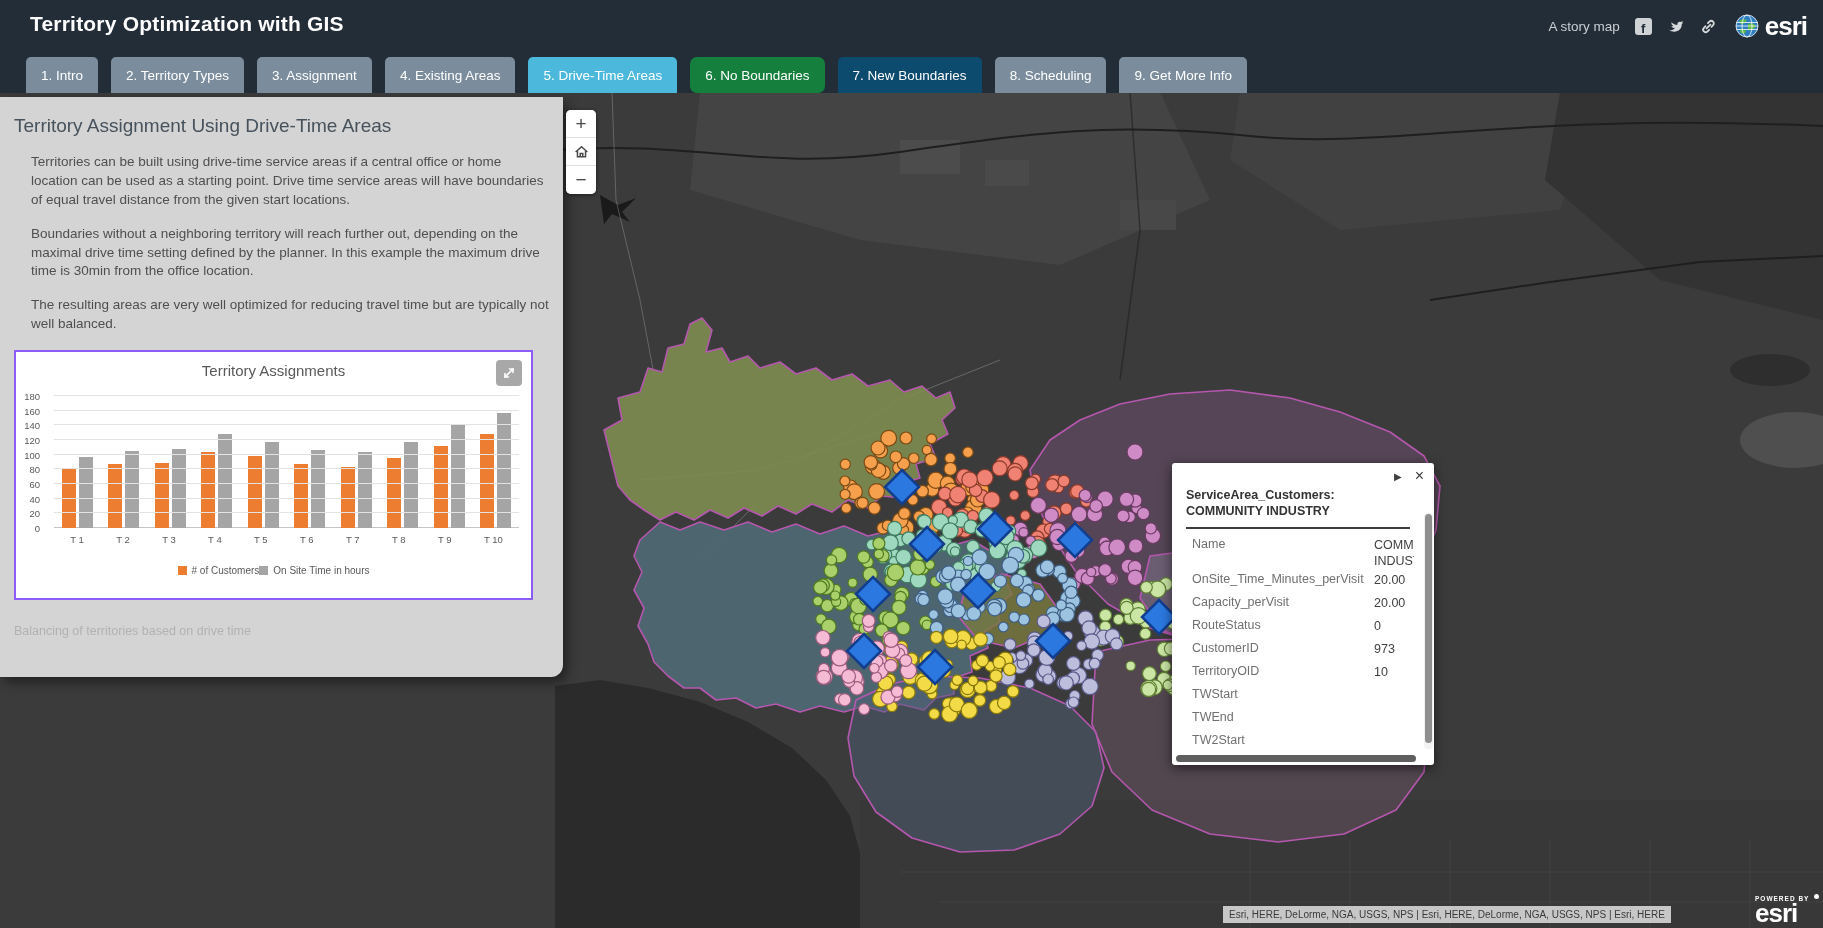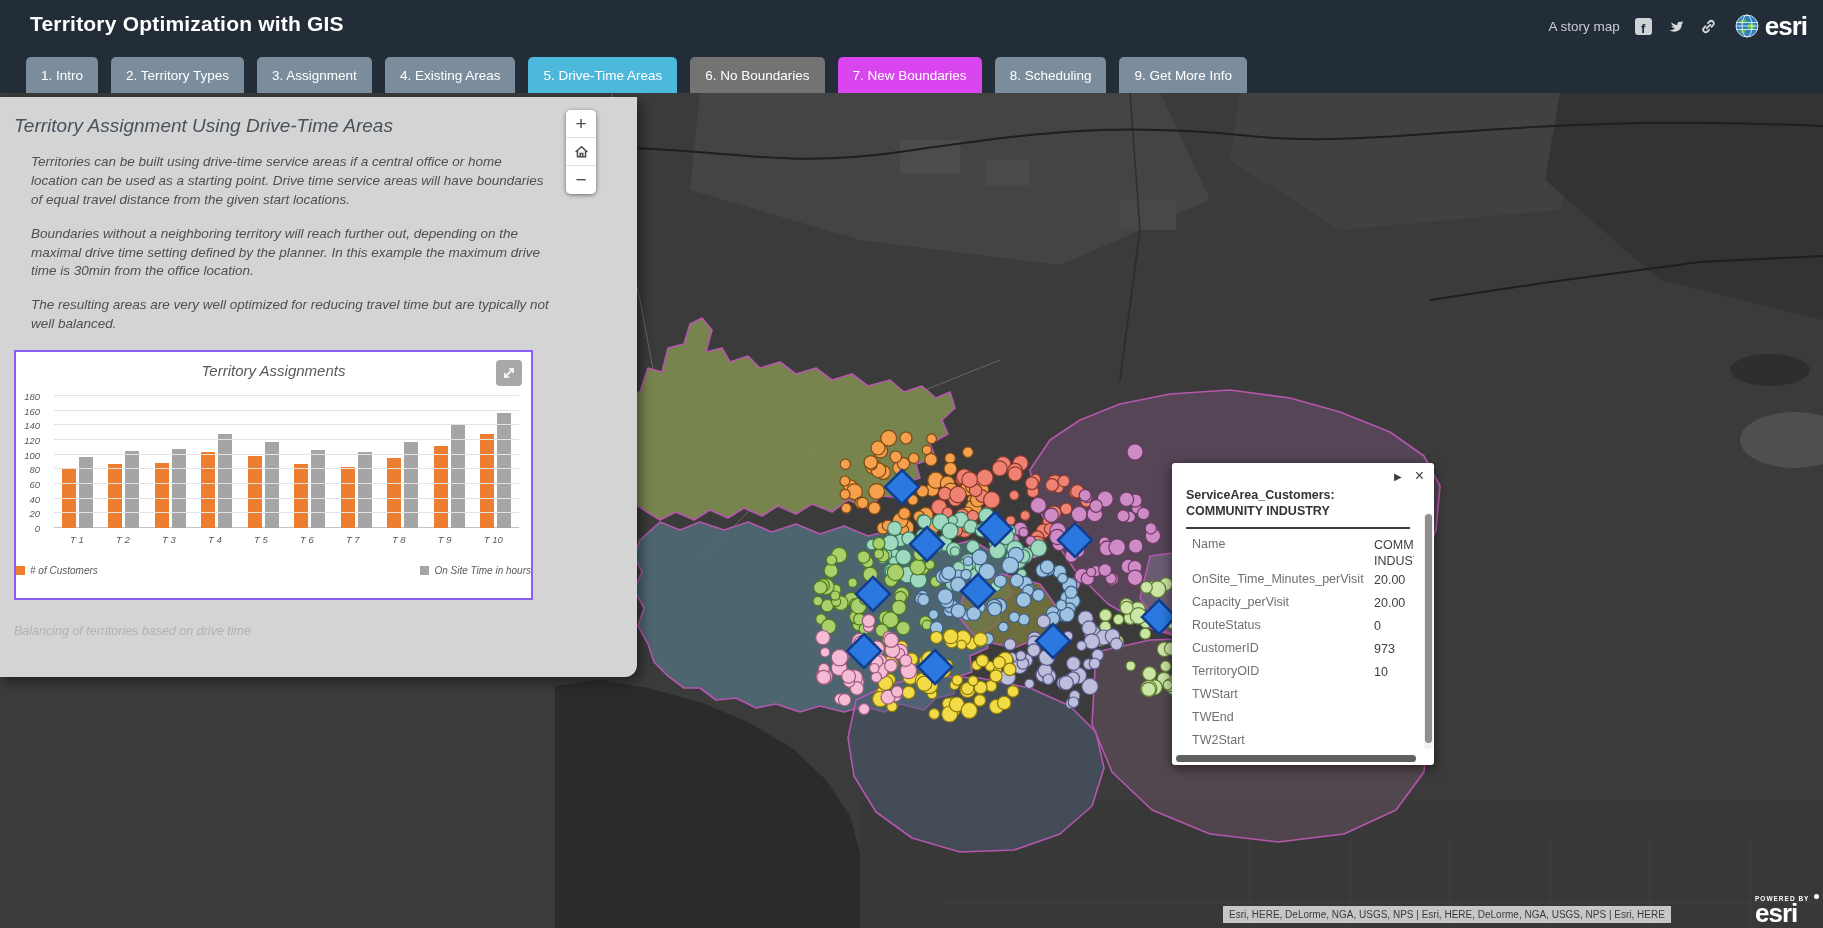--- a/index.html
+++ b/index.html
@@ -18,41 +18,41 @@
   .esri-brand{display:flex;align-items:center;gap:4px;}
   .esri-word{color:#fff;font-size:26px;font-weight:bold;letter-spacing:-1px;line-height:1;}
 
   
   .tabs{position:absolute;left:26px;top:57px;display:flex;gap:13px;z-index:11;}
   .tab{height:36px;padding:0 15px;border-radius:5px 5px 0 0;background:#7b8d9d;color:#fff;
        font-size:13.5px;display:flex;align-items:center;cursor:pointer;white-space:nowrap;}
   .tab.active{background:#4cb8dc;}
 
   
-  .panel{position:absolute;left:0;top:97px;width:637px;height:580px;background:#d4d4d4;
-         border-radius:0 0 12px 0;box-shadow:4px 5px 12px rgba(0,0,0,.45);padding:14px 14px 0 14px;z-index:5;font-style:italic;}
+  .panel{position:absolute;left:0;top:97px;width:563px;height:580px;background:#d4d4d4;
+         border-radius:0 0 12px 0;box-shadow:4px 5px 12px rgba(0,0,0,.45);padding:14px 14px 0 14px;z-index:5;}
   .panel h2{margin:4px 0 16px 0;font-size:19px;font-weight:normal;color:#47525c;}
   .panel p{margin:0 0 15px 17px;font-size:13.5px;line-height:1.4;color:#4f4f4f;width:518px;}
 
   
   .chart-card{position:relative;width:519px;height:250px;background:#fff;border:2px solid #8b5cf6;margin-top:16px;}
   .chart-title{text-align:center;color:#595959;font-size:15px;padding-top:10px;}
   .expand-btn{position:absolute;top:8px;right:9px;width:26px;height:26px;background:#a8a8a8;
               border-radius:4px;display:flex;align-items:center;justify-content:center;cursor:pointer;}
   .plot-wrap{position:absolute;left:38px;right:12px;top:44px;bottom:70px;}
   .gl{position:absolute;left:0;right:0;height:1px;background:#e3e3e3;}
   .baseline{position:absolute;left:0;right:0;bottom:0;height:1px;background:#c4c4c4;}
   .ylabels{position:absolute;left:0;top:44px;bottom:70px;width:32px;}
   .ylab{position:absolute;right:8px;transform:translateY(50%);font-size:9.5px;color:#595959;}
   .bars{position:absolute;left:0;right:0;top:0;bottom:0;display:flex;justify-content:space-around;align-items:flex-end;}
   .bargrp{display:flex;align-items:flex-end;gap:3px;height:100%;}
   .bar{width:14px;}
   .xlabels{position:absolute;left:38px;right:12px;bottom:50px;height:14px;display:flex;justify-content:space-around;}
   .xlab{font-size:9.5px;color:#595959;}
-  .legend{position:absolute;left:0;right:0;bottom:22px;display:flex;justify-content:space-between;}
+  .legend{position:absolute;left:0;right:0;bottom:22px;display:flex;justify-content:center;}
   .leg-item{display:flex;align-items:center;gap:5px;font-size:10px;color:#595959;}
   .leg-sw{width:9px;height:9px;display:inline-block;}
   .caption{margin-top:24px;font-size:12.5px;color:#b2b2b2;}
 
   
   #mapsvg{position:absolute;left:0;top:0;z-index:0;}
   .zoomctrl{position:absolute;left:566px;top:110px;width:30px;background:#fff;border-radius:5px;
             box-shadow:0 1px 4px rgba(0,0,0,.5);z-index:5;overflow:hidden;}
   .zbtn{height:28px;display:flex;align-items:center;justify-content:center;color:#4a4a4a;
         font-size:19px;cursor:pointer;border-bottom:1px solid #e0e0e0;background:#fff;}
@@ -663,22 +663,22 @@
         </svg>
         <span class="esri-word">esri</span>
       </span>
     </div>
     <div class="tabs" id="tabs">
         <div class="tab" style="background: rgb(123, 141, 157);">1. Intro</div>
         <div class="tab" style="background: rgb(123, 141, 157);">2. Territory Types</div>
         <div class="tab" style="background: rgb(123, 141, 157);">3. Assignment</div>
         <div class="tab" style="background: rgb(123, 141, 157);">4. Existing Areas</div>
         <div class="tab active" style="background: rgb(76, 184, 220);">5. Drive-Time Areas</div>
-        <div class="tab" style="background: #737373;">6. No Boundaries</div>
-        <div class="tab" style="background: #d946ef; text-align: right;">7. New Boundaries</div>
+        <div class="tab" style="background: #15803d; border-radius: 7px;">6. No Boundaries</div>
+        <div class="tab" style="background: #0c4a6e; text-align: right;">7. New Boundaries</div>
         <div class="tab" style="background: rgb(123, 141, 157);">8. Scheduling</div>
         <div class="tab" style="background: rgb(123, 141, 157);">9. Get More Info</div>
       </div>
   </div>
 
   <div class="panel">
     <h2>Territory Assignment Using Drive-Time Areas</h2>
     <div id="paras">
         <p>Territories can be built using drive-time service areas if a central office or home location can be used as a starting point. Drive time service areas will have boundaries of equal travel distance from the given start locations.</p>
         <p>Boundaries without a neighboring territory will reach further out, depending on the maximal drive time setting defined by the planner. In this example the maximum drive time is 30min from the office location.</p>

